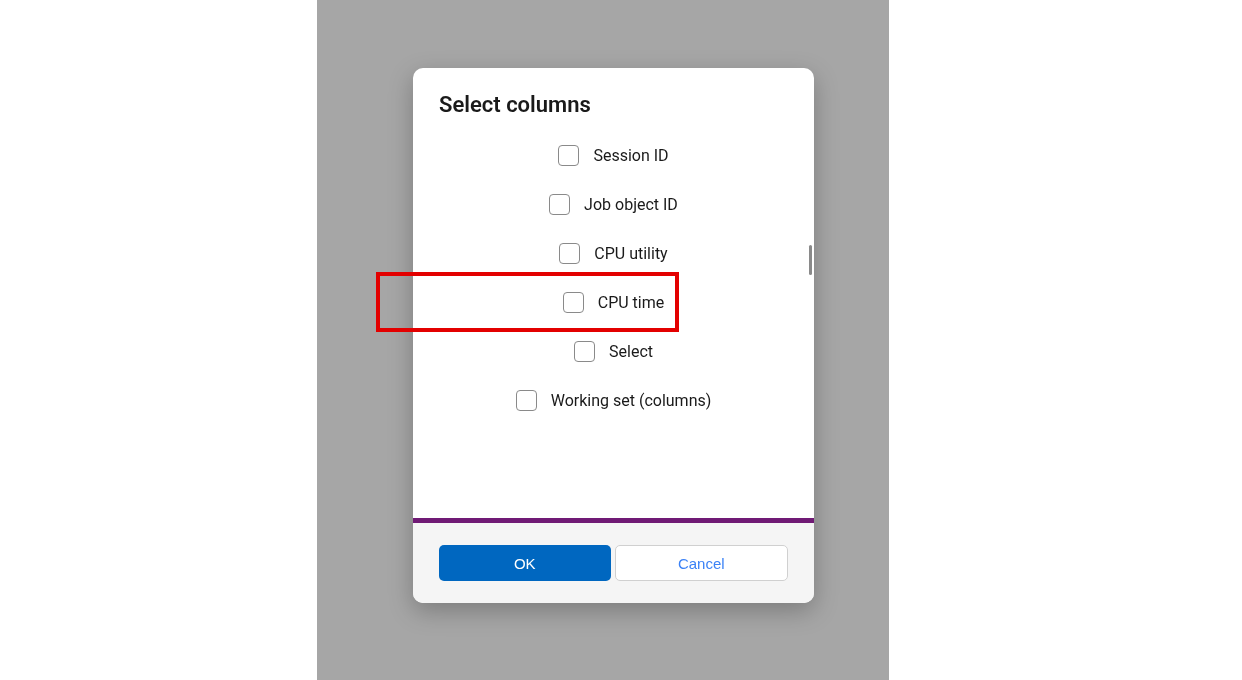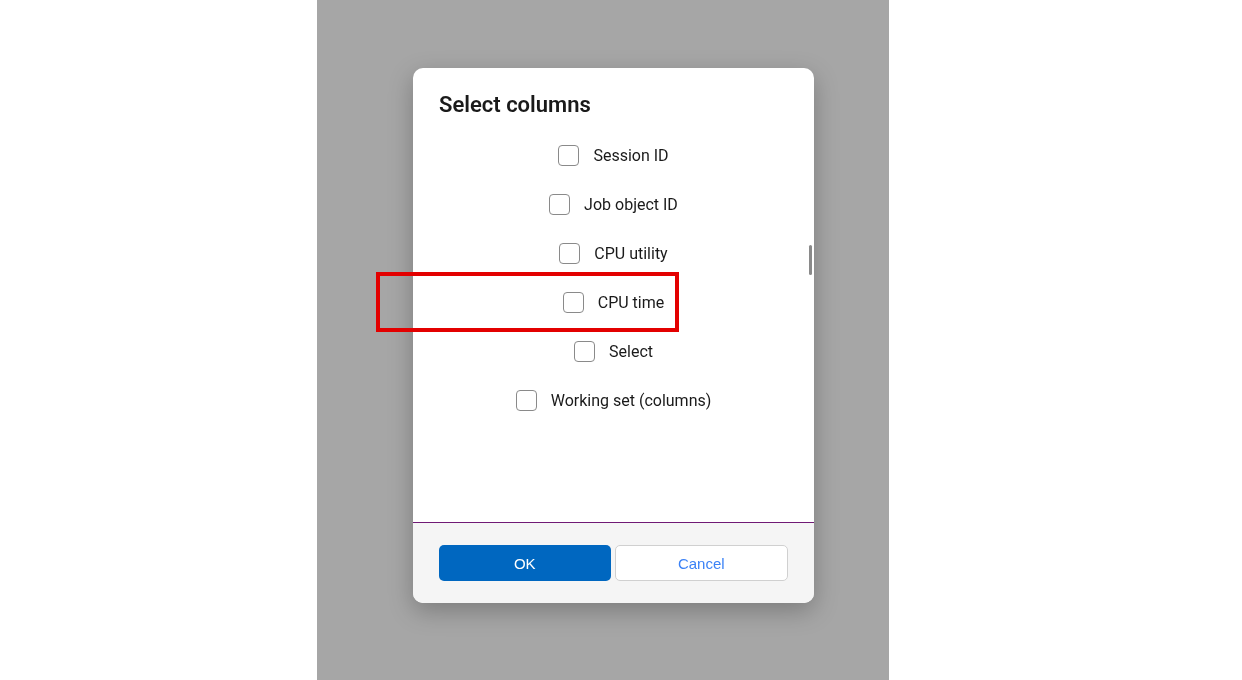--- a/index.html
+++ b/index.html
@@ -83,21 +83,21 @@
     .option-label {
       font-size: 16px;
       color: #1a1a1a;
       cursor: default;
     }
     .dialog-footer {
       background: #f5f5f5;
       padding: 22px 26px;
       display: flex;
       gap: 4px;
-      border-top: 1px solid #701a75;
+      border-top: 5px solid #701a75;
     }
     .btn {
       flex: 1;
       height: 36px;
       border-radius: 5px;
       font-size: 15px;
       cursor: pointer;
       border: none;
       display: flex;
       align-items: center;

